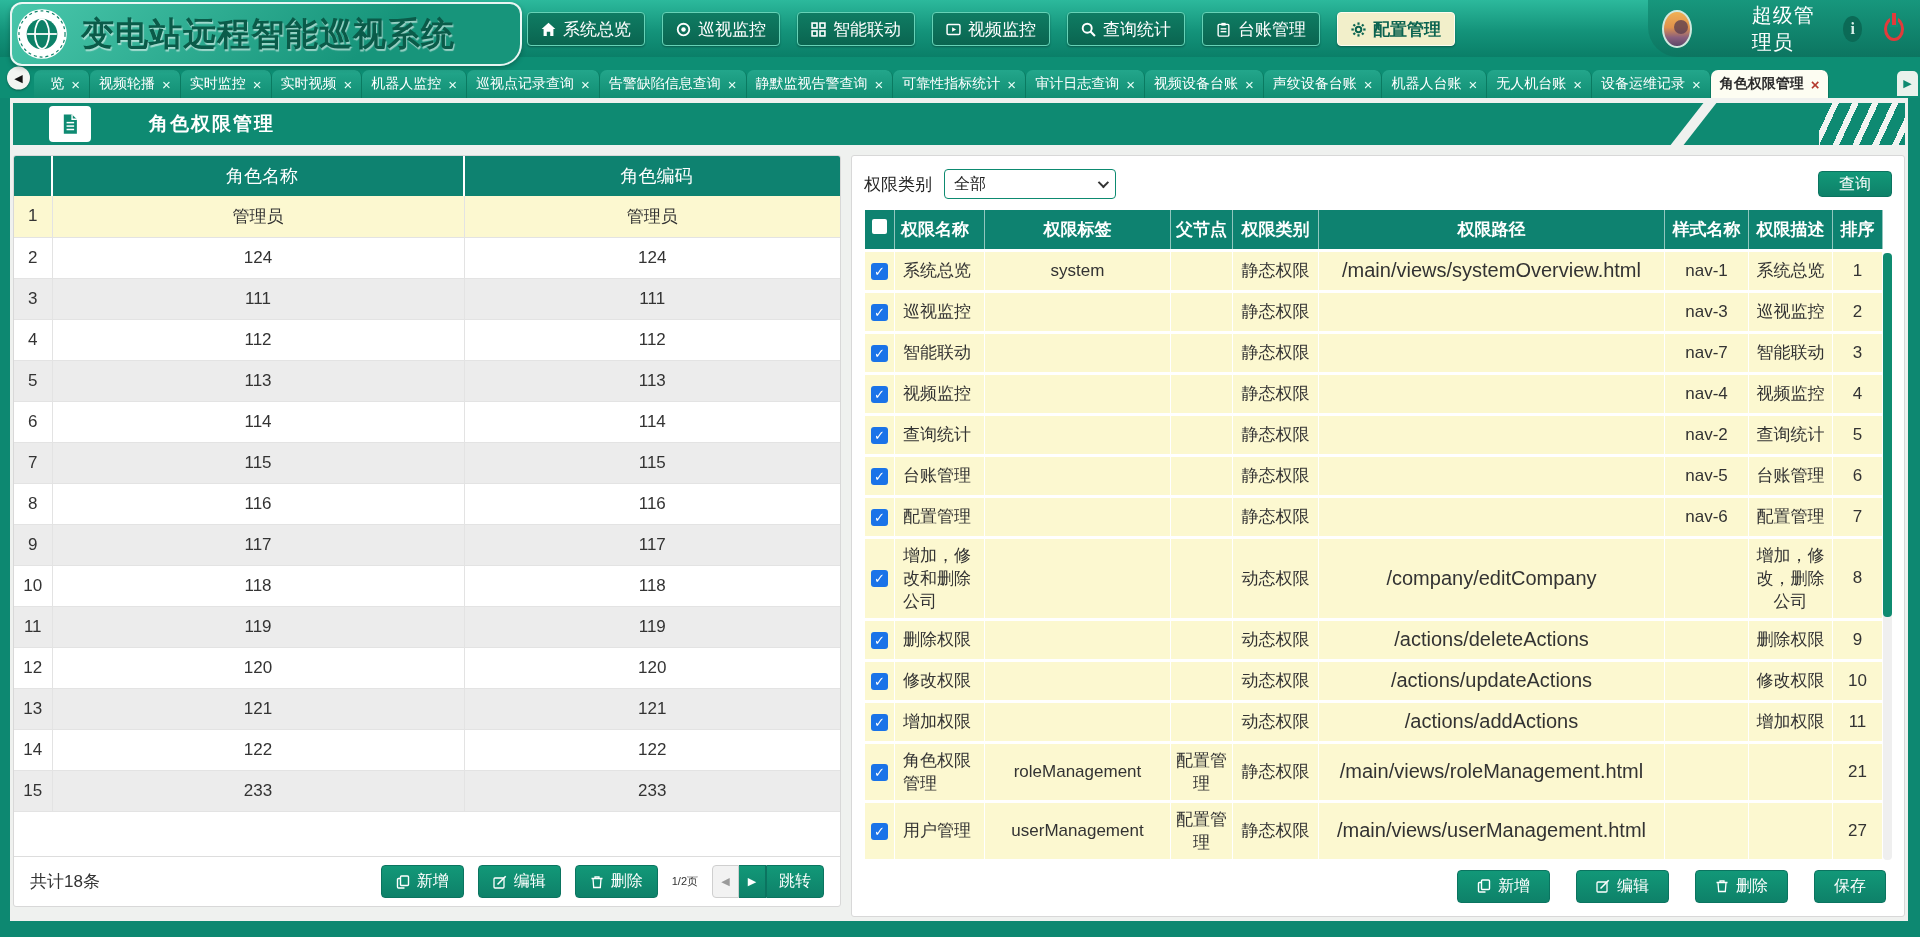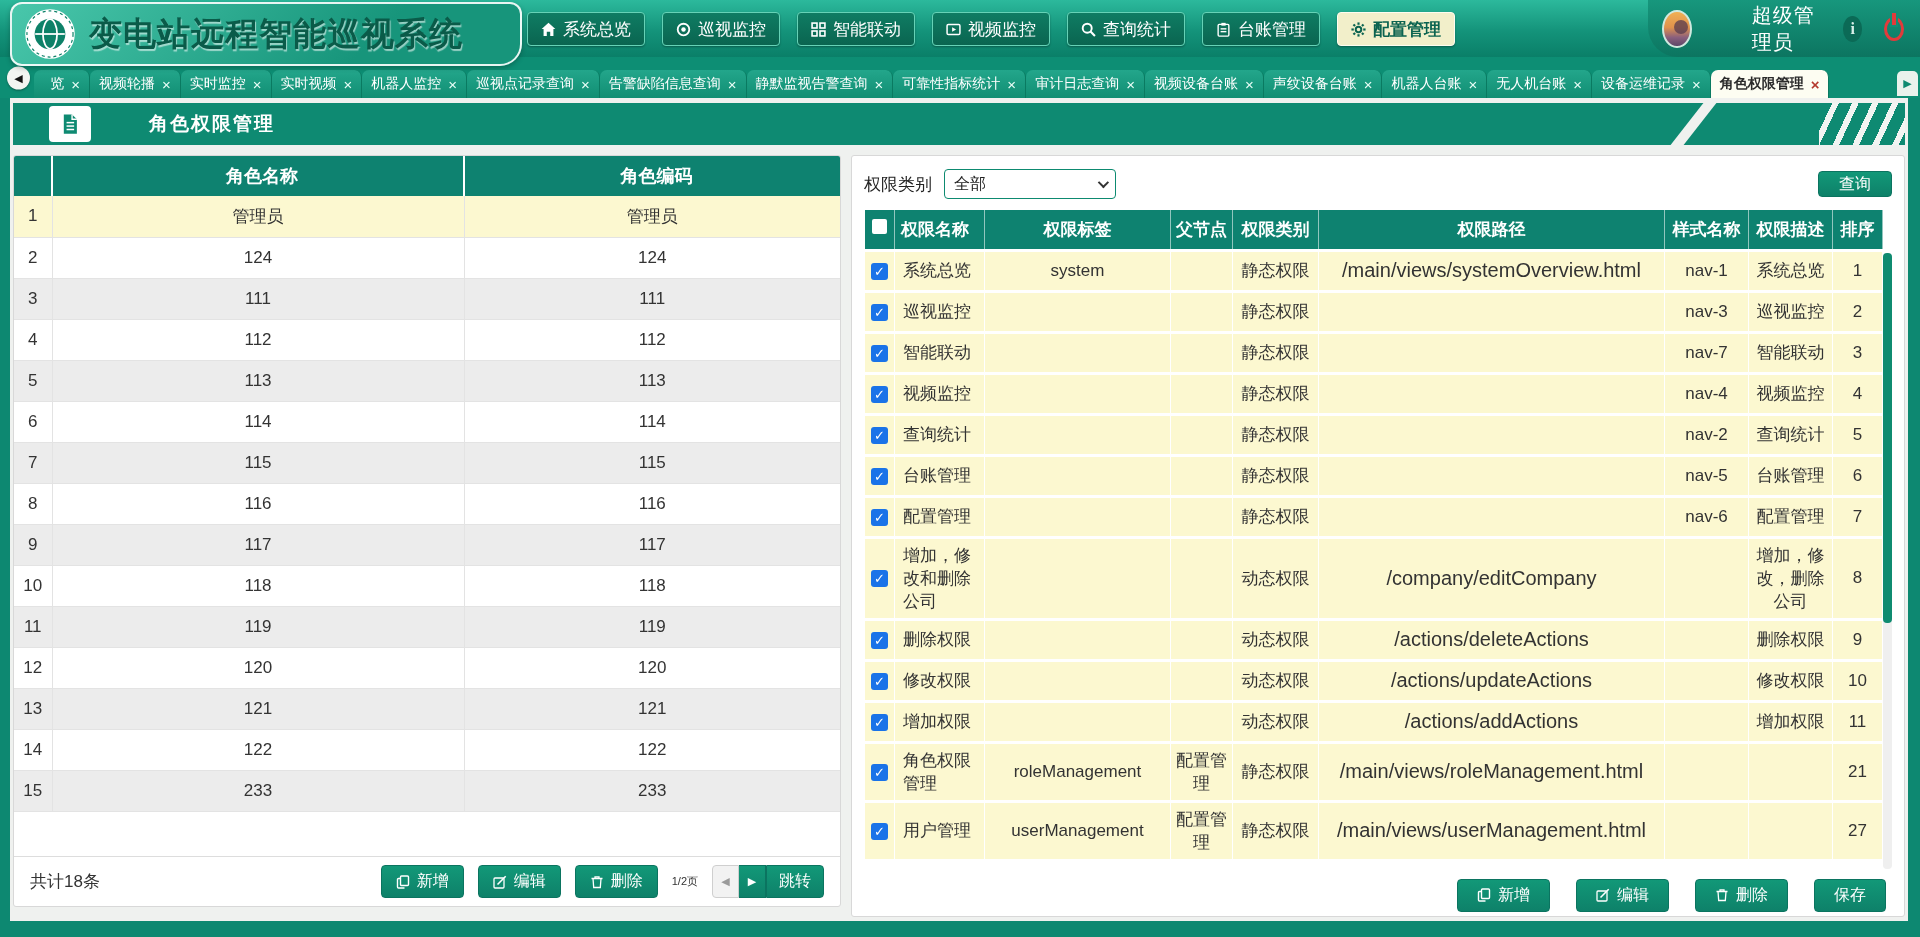--- a/index.html
+++ b/index.html
@@ -9,21 +9,21 @@
     background: linear-gradient(180deg,#0f8e74 0%, #0c английский 100%);
     background: #0d8871;
     position: relative;
   }
   
   .app-header{ position:relative; height:57px;
     background:linear-gradient(180deg,#2cb99c 0%,#14937a 55%,#0a7f68 100%); z-index:20;}
   .logo-block{ position:absolute; left:10px; top:2px; width:512px; height:64px;
     background:linear-gradient(135deg,#49c7ab 0%,#17957b 70%);
     border:2px solid rgba(255,255,255,.9); border-radius:12px 12px 22px 12px;
-    display:flex; align-items:center; padding-left:12px; gap:13px; z-index:30;
+    display:flex; align-items:center; padding-left:4px; gap:13px; z-index:30;
     box-shadow:0 2px 5px rgba(0,0,0,.25);}
   .logo-circle{ width:52px; height:52px; flex:0 0 auto;}
   .app-title{ font-size:33px; font-weight:bold; color:#0a5b49; letter-spacing:1px;
     text-shadow:1px 2px 1px rgba(255,255,255,.55);}
   .nav{ position:absolute; left:527px; top:12px; display:flex; gap:17px; align-items:center;}
   .nav-btn{ height:34px; padding:0 13px; display:flex; align-items:center; gap:7px;
     background:linear-gradient(180deg,#0f7c63,#0a6550); border:1px solid #66d2b6; border-radius:4px;
     color:#fff; font-size:17px; cursor:pointer; box-shadow:0 1px 2px rgba(0,0,0,.3); white-space:nowrap;}
   .nav-btn .nav-ico{ display:flex; align-items:center;}
   .nav-btn.active{ background:#f2efca; color:#0b6350; border-color:#fefdf0; font-weight:bold;}
@@ -74,21 +74,21 @@
   .title-slash{ position:absolute; right:205px; top:-6px; width:13px; height:54px;
     background:#eff1ef; transform:skewX(-38deg);}
   .title-stripes{ position:absolute; right:0; top:0; width:86px; height:100%;
     background:repeating-linear-gradient(115deg,#0e8a72 0 12px,#f2f4f2 12px 18px);}
   .panels{ display:flex; gap:10px; padding:0 3px; height:766px;}
   
   .left-panel{ width:828px; flex:0 0 auto; height:752px; background:#fff;
     border:1px solid #d8d8d8; border-radius:3px; display:flex; flex-direction:column; overflow:hidden;}
   table{ border-collapse:collapse; table-layout:fixed;}
   .role-table{ width:100%;}
-  .role-table th{ background:#0e8270; color:#fff; font-size:18px; font-weight:bold; height:40px;
+  .role-table th{ background:#0e8270; color:#fff; font-size:18px; font-weight:normal; height:40px;
     border-right:2px solid #fff; text-align:center;padding-left:8px;}
   .role-table th:last-child{ border-right:none;}
   .role-table td{ height:41px; text-align:center; font-size:17px; color:#333;
     border-bottom:1px solid #e3e3e3; border-right:1px solid #e3e3e3; overflow:hidden; cursor:pointer;}
   .role-table td:last-child{ border-right:none;}
   .role-table tr.sel td{ background:#fcf8d0;}
   .role-table tr.alt td{ background:#ececec;}
   .left-footer{ margin-top:auto; border-top:1px solid #ddd; height:50px; display:flex;
     align-items:center; padding:0 16px; gap:12px;}
   .total{ font-size:17px; color:#333;}
@@ -100,21 +100,21 @@
   .pager{ display:flex; align-items:stretch; height:33px;}
   .pg{ border:1px solid #0b7460; font-size:11px; display:flex; align-items:center;
     justify-content:center; cursor:pointer; font-family:inherit;}
   .pg.prev{ width:27px; background:#f2f2f2; color:#9a9a9a; border:1px solid #cfcfcf;
     border-radius:4px 0 0 4px;}
   .pg.next{ width:27px; background:linear-gradient(180deg,#129878,#0e8169); color:#fff; border-left:none;}
   .pg.jump{ background:linear-gradient(180deg,#129878,#0e8169); color:#fff; font-size:16px;
     padding:12px 12px; border-left:1px solid #0b7460; border-radius:0 4px 4px 0;}
   
   .right-panel{ flex:1; height:762px; background:#fff; border:1px solid #d8d8d8; border-radius:3px;
-    display:flex; flex-direction:column; padding:10px 12px 1px; overflow:hidden;}
+    display:flex; flex-direction:column; padding:10px 12px 10px; overflow:hidden;}
   .filter-row{ display:flex; align-items:center; gap:12px; height:36px; margin-bottom:8px; flex:0 0 auto;}
   .filter-label{ font-size:17px; color:#222;}
   .filter-select{ width:172px; height:30px; background:#fff; border:1px solid #0d8a70; border-radius:4px;
     display:flex; align-items:center; padding:0 9px; font-size:16px; color:#222; cursor:pointer;}
   .filter-select .chev{ margin-left:auto; width:8px; height:8px; border-right:2px solid #333;
     border-bottom:2px solid #333; transform:rotate(45deg) translateY(-2px);}
   .btn.search{ margin-left:auto; padding:0 20px; height:26px;}
   .perm-wrap{ position:relative; flex:1; overflow:hidden;}
   .perm-table{ width:calc(100% - 9px);}
   .perm-table th{ background:#0e8270; color:#fff; font-size:17px; font-weight:bold; height:40px;

